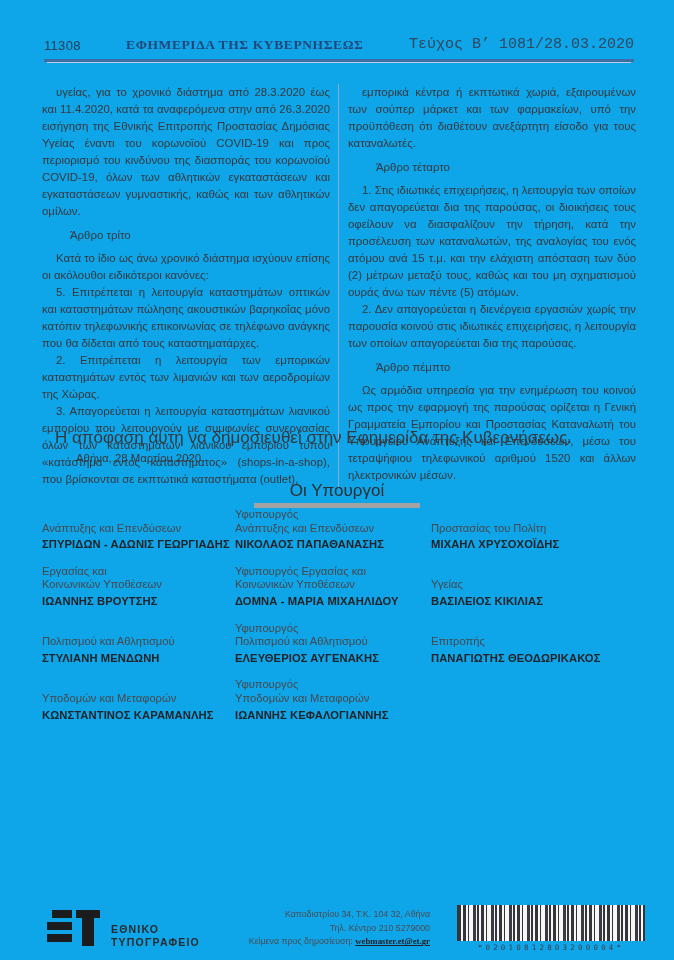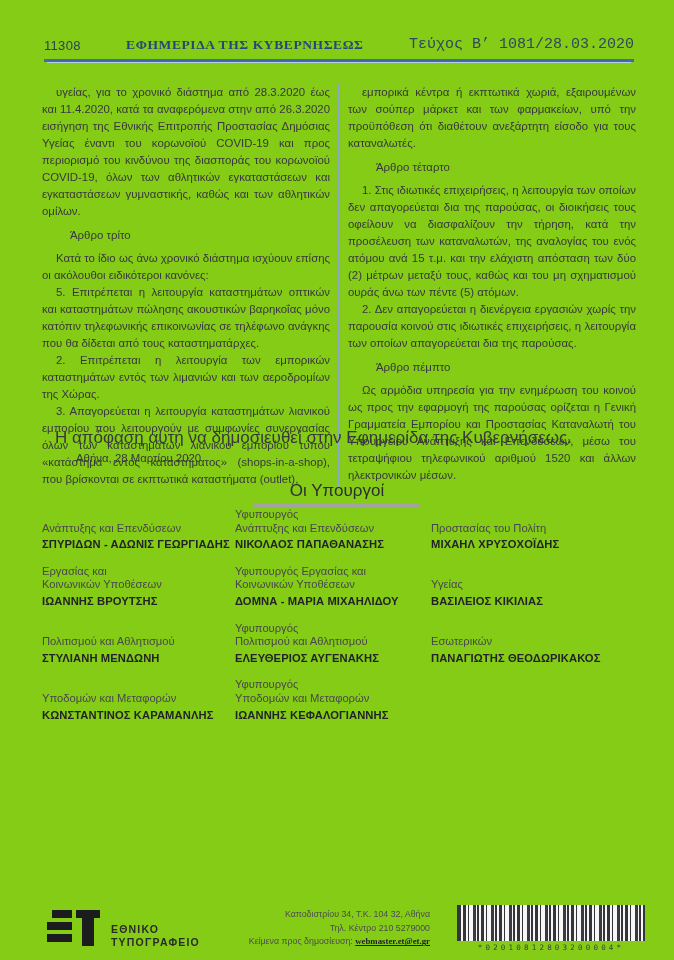--- a/index.html
+++ b/index.html
@@ -1,20 +1,20 @@
 <!DOCTYPE html>
 <html lang="el"><head>
 <meta charset="utf-8">
 <style>
   * { margin:0; padding:0; box-sizing:border-box; }
   html,body { background:#ffffff; }
   body { font-family:"Liberation Sans", sans-serif; color:#38383c; }
   .page {
     position:relative; width:674px; height:960px; margin:0 auto;
-    background:#84cc16; overflow:hidden;
+    background:#0ea5e9; overflow:hidden;
   }
 
   
   .header {
     position:absolute; top:36px; left:44px; right:40px;
     display:flex; align-items:flex-end; justify-content:space-between;
     padding-bottom:6px;
     border-bottom:3px solid #3c6da6;
     box-shadow:0 4px 0 -3px #b9cde3;
   }
@@ -164,21 +164,21 @@
       <div class="minister-role">Πολιτισμού και Αθλητισμού</div>
       <div class="minister-role"></div>
       <div class="minister-name">ΣΤΥΛΙΑΝΗ ΜΕΝΔΩΝΗ</div>
     </div>
     <div class="minister-cell">
       <div class="minister-role">Υφυπουργός</div>
       <div class="minister-role">Πολιτισμού και Αθλητισμού</div>
       <div class="minister-name">ΕΛΕΥΘΕΡΙΟΣ ΑΥΓΕΝΑΚΗΣ</div>
     </div>
     <div class="minister-cell">
-      <div class="minister-role">Εσωτερικών</div>
+      <div class="minister-role">Επιτροπής</div>
       <div class="minister-role"></div>
       <div class="minister-name">ΠΑΝΑΓΙΩΤΗΣ ΘΕΟΔΩΡΙΚΑΚΟΣ</div>
     </div>
 
     <div class="minister-cell">
       <div class="minister-role">Υποδομών και Μεταφορών</div>
       <div class="minister-role"></div>
       <div class="minister-name">ΚΩΝΣΤΑΝΤΙΝΟΣ ΚΑΡΑΜΑΝΛΗΣ</div>
     </div>
     <div class="minister-cell">

